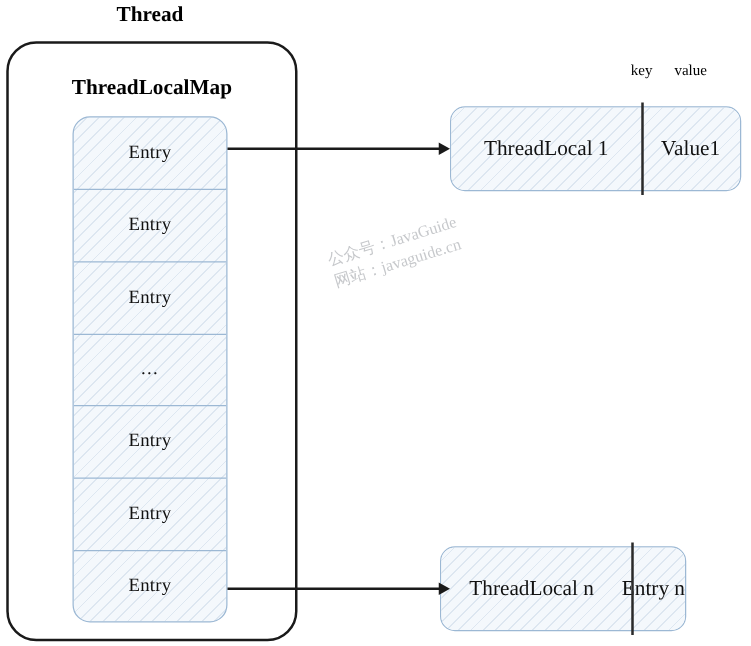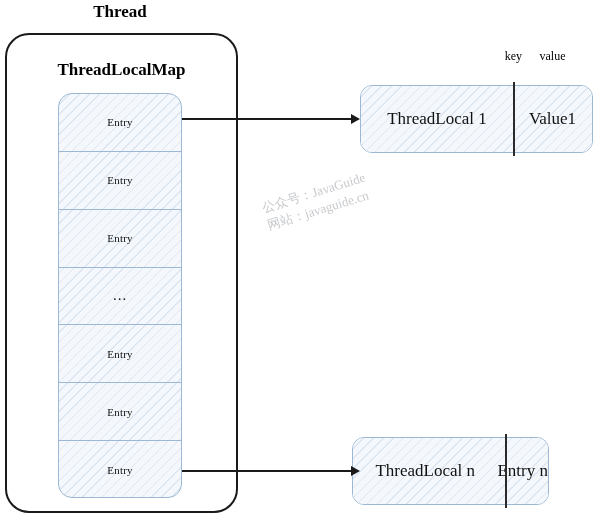--- a/index.html
+++ b/index.html
@@ -75,21 +75,21 @@
     position: relative;
     height: 57.85px;
     box-sizing: border-box;
     border-bottom: 1.5px solid #9cb8d4;
     display: flex;
     align-items: center;
     justify-content: center;
   }
   .entry-cell:last-child { border-bottom: none; }
   .entry-cell span {
-    font-size: 11px;
+    font-size: 15px;
     color: #111111;
     letter-spacing: 0.2px;
   }
   .entry-cell.ellipsis span { font-size: 15px; letter-spacing: 1px; }
 
   
   .kv-box {
     position: absolute;
     border: 1.6px solid #9cb8d4;
     border-radius: 12px;

